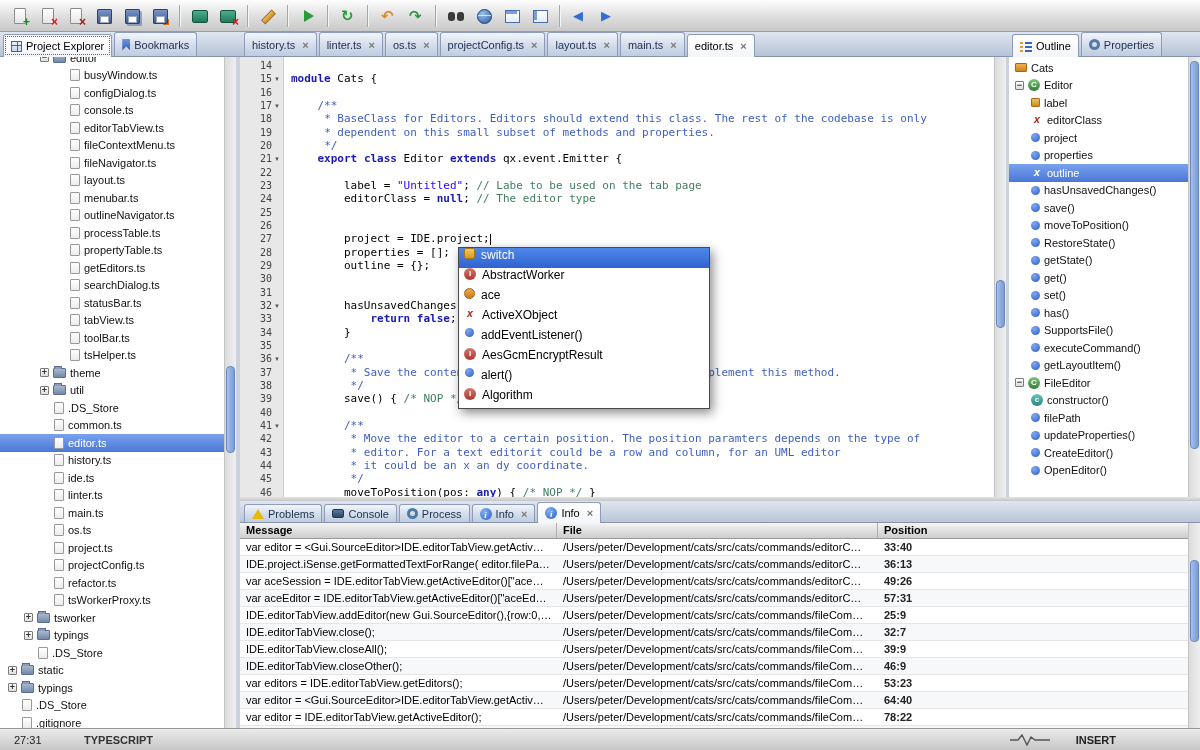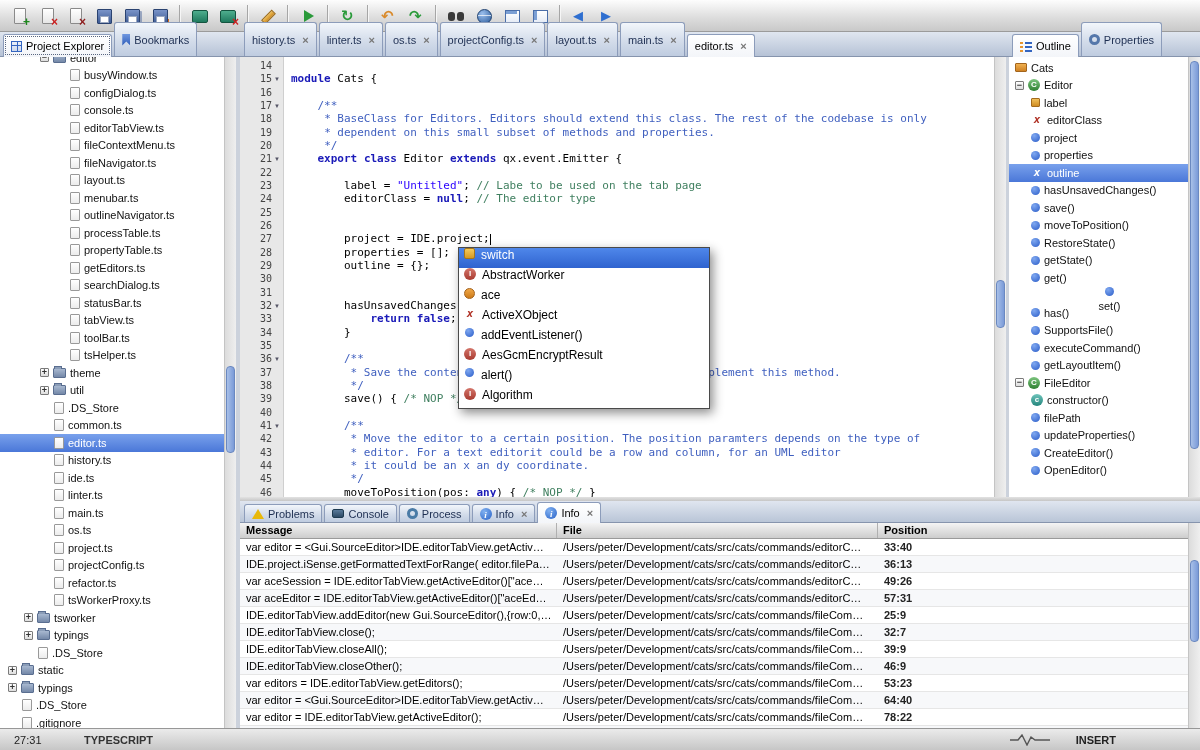--- a/index.html
+++ b/index.html
@@ -48,21 +48,21 @@
   .tbi-arrow-left::before { content:"◀"; position:absolute; left:2px; top:1px; color:#2f6fd0; font:bold 13px/16px "DejaVu Sans",sans-serif; }
   .tbi-arrow-right::before { content:"▶"; position:absolute; left:2px; top:1px; color:#2f6fd0; font:bold 13px/16px "DejaVu Sans",sans-serif; }
 
   
   .tabstrip { position:absolute; left:0; top:32px; right:0; height:25px;
     background:linear-gradient(#e0e6f0,#b6c2d6); border-bottom:1px solid #8694ad; z-index:5; }
   .tabsec { position:absolute; bottom:0; display:flex; align-items:flex-end; }
   .lp-tabs { left:3px; width:237px; }
   .ed-tabs { left:244px; width:760px; }
   .rp-tabs { left:1012px; width:188px; }
-  .tab { display:inline-flex; align-items:center; gap:4px; height:34px; padding:0 7px; margin-right:2px;
+  .tab { display:inline-flex; align-items:center; gap:4px; height:24px; padding:0 7px; margin-right:2px;
     border:1px solid #8c9cba; border-bottom:none; border-radius:3px 3px 0 0;
     background:linear-gradient(#f2f6fb,#d3dcea 55%,#bfcce0); color:#1e2f52; cursor:pointer; white-space:nowrap; }
   .tab.active { background:linear-gradient(#ffffff,#f3f5f9); color:#000; height:23px; margin-bottom:-1px; position:relative; z-index:6; }
   .tab.focus { outline:1px dotted #5a6780; outline-offset:-3px; }
   .tclose { color:#777; font-weight:bold; margin-left:3px; cursor:pointer; }
   .ticon { display:inline-block; flex:none; }
   .ti-explorer { width:11px; height:11px; border:1px solid #3465c0; background:
       linear-gradient(#3465c0,#3465c0) 0 3px/11px 1px no-repeat,
       linear-gradient(#3465c0,#3465c0) 5px 0/1px 11px no-repeat,
       linear-gradient(#eaf0fa,#cdd9ee); }
@@ -726,21 +726,21 @@
         <span class="tlbl">RestoreState()</span>
       </div>
       <div class="trow" style="padding-left: 22px;">
         <span class="oi oi-method"></span>
         <span class="tlbl">getState()</span>
       </div>
       <div class="trow" style="padding-left: 22px;">
         <span class="oi oi-method"></span>
         <span class="tlbl">get()</span>
       </div>
-      <div class="trow" style="padding-left: 22px; flex-direction: column;">
+      <div class="trow" style="padding-left: 22px;">
         <span class="oi oi-method"></span>
         <span class="tlbl">set()</span>
       </div>
       <div class="trow" style="padding-left: 22px;">
         <span class="oi oi-method"></span>
         <span class="tlbl">has()</span>
       </div>
       <div class="trow" style="padding-left: 22px;">
         <span class="oi oi-method"></span>
         <span class="tlbl">SupportsFile()</span>

